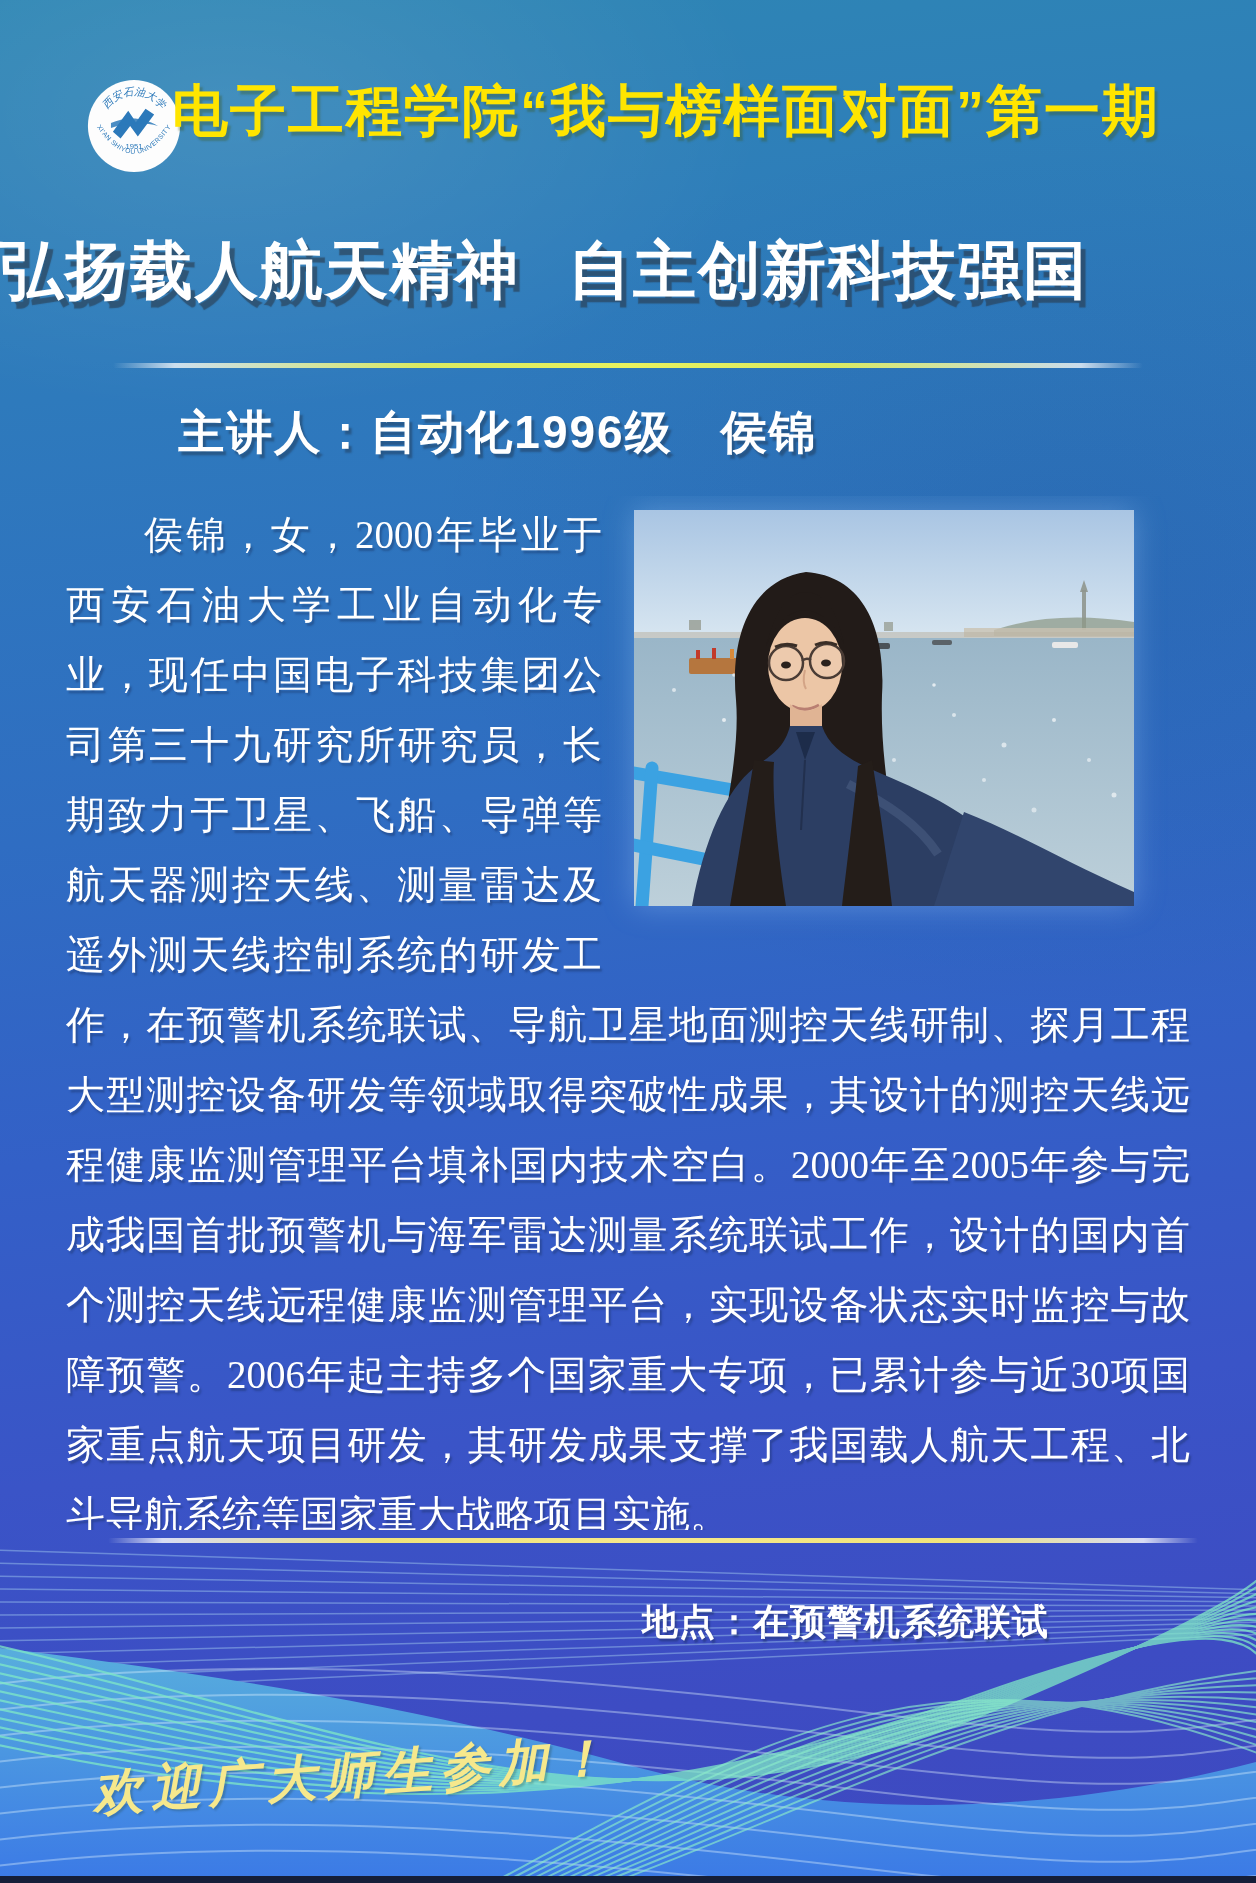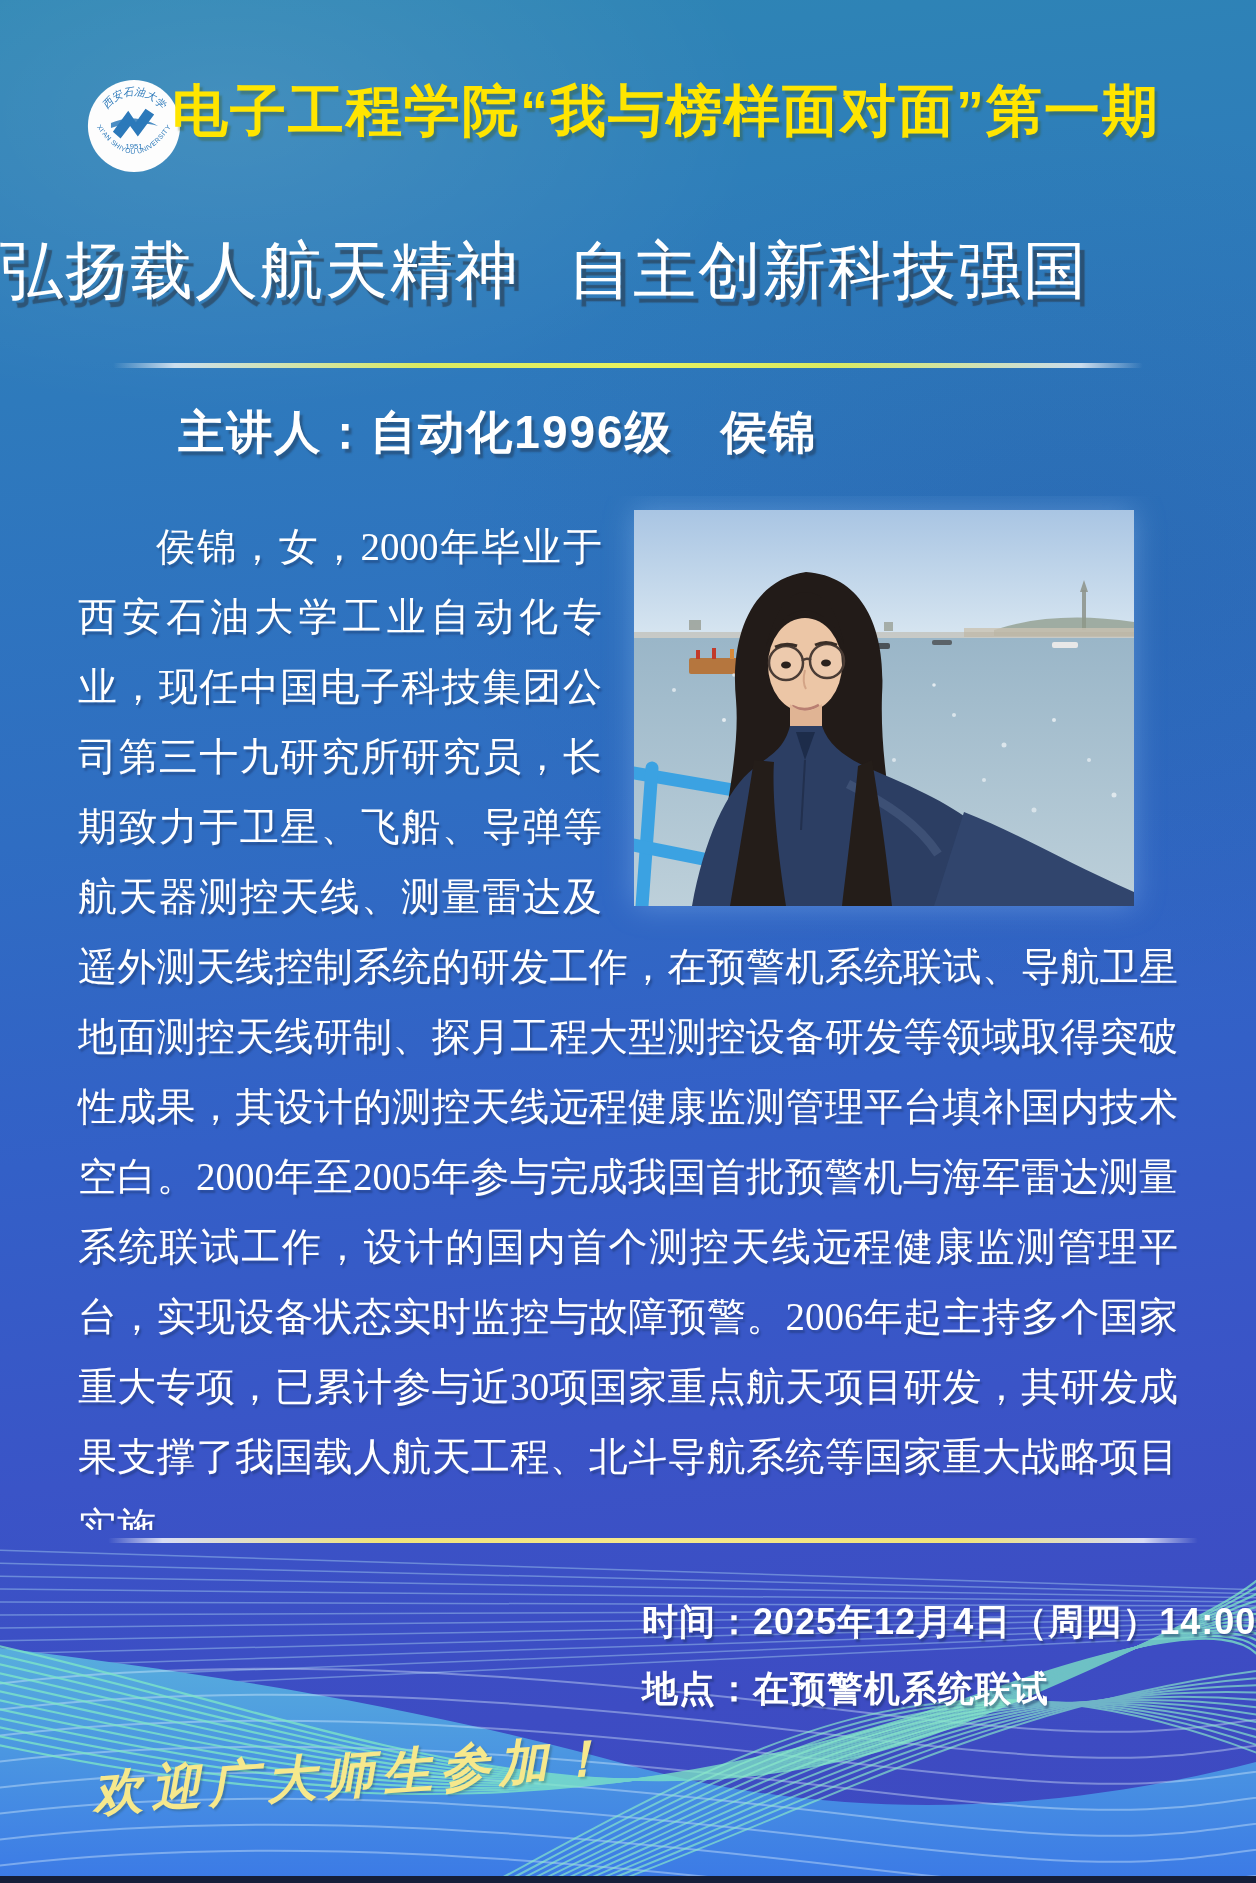--- a/index.html
+++ b/index.html
@@ -18,42 +18,42 @@
   }
   svg.bottom-deco{position:absolute;left:0;top:0;width:1256px;height:1883px;}
   .badge{position:absolute;left:86px;top:78px;width:96px;height:96px;}
   .series-title{
     position:absolute;left:172px;top:74px;width:1010px;
     font-size:56px;font-weight:900;letter-spacing:2px;color:#ffe500;
     text-shadow:3px 4px 2px rgba(60,85,25,0.35);white-space:nowrap;
   }
   .main-title{
     position:absolute;top:228px;left:0;width:1003px;text-align:center;
-    font-size:63px;font-weight:400;color:#ffffff;letter-spacing:2px;
+    font-size:63px;font-weight:700;color:#ffffff;letter-spacing:2px;
     text-shadow:5px 7px 1px rgba(42,58,76,0.62);white-space:nowrap;
   }
   .main-title .gap{display:inline-block;width:48px;}
   .divider-top{
     position:absolute;top:363px;left:113px;width:1030px;height:5px;border-radius:3px;
     background:linear-gradient(90deg, rgba(255,255,255,0) 0%, rgba(255,255,255,0.75) 6%,
       rgba(227,240,92,0.95) 30%, #e9f25e 50%, rgba(227,240,92,0.95) 70%,
       rgba(255,255,255,0.75) 94%, rgba(255,255,255,0) 100%);
   }
   .speaker{
     position:absolute;top:402px;left:0;width:995px;text-align:center;
     font-size:46px;font-weight:900;color:#fff;letter-spacing:2px;
     text-shadow:3px 4px 2px rgba(30,50,75,0.45);white-space:nowrap;
   }
   .bio{
     position:absolute;left:62px;top:496px;width:1132px;height:1034px;overflow:hidden;
     font-family:"Liberation Serif","DejaVu Serif",serif;
     font-size:39px;line-height:70px;color:#ffffff;text-align:justify;
     text-shadow:2px 3px 2px rgba(22,45,90,0.40);
   }
-  .bio p{margin:16px;text-indent:2em;}
+  .bio p{margin:4px;text-indent:2em;}
   .photo-frame{
     float:right;width:500px;height:396px;margin:14px 60px 22px 32px;
     background:#cfe0ee;box-shadow:0 0 28px rgba(170,210,255,0.35);
   }
   .photo-frame svg{display:block;width:500px;height:396px;}
   .divider-bottom{
     position:absolute;top:1538px;left:108px;width:1090px;height:5px;border-radius:3px;
     background:linear-gradient(90deg, rgba(255,255,255,0) 0%, rgba(255,255,255,0.8) 5%,
       #f1e47a 25%, #f6e98c 50%, #f1e47a 78%, rgba(255,255,255,0.8) 95%, rgba(255,255,255,0) 100%);
   }
@@ -257,20 +257,19 @@
         </g>
       </svg>
     </div>
     <p>侯锦，女，2000年毕业于西安石油大学工业自动化专业，现任中国电子科技集团公司第三十九研究所研究员，长期致力于卫星、飞船、导弹等航天器测控天线、测量雷达及遥外测天线控制系统的研发工作，在预警机系统联试、导航卫星地面测控天线研制、探月工程大型测控设备研发等领域取得突破性成果，其设计的测控天线远程健康监测管理平台填补国内技术空白。2000年至2005年参与完成我国首批预警机与海军雷达测量系统联试工作，设计的国内首个测控天线远程健康监测管理平台，实现设备状态实时监控与故障预警。2006年起主持多个国家重大专项，已累计参与近30项国家重点航天项目研发，其研发成果支撑了我国载人航天工程、北斗导航系统等国家重大战略项目实施。</p>
 
   </div>
 
   <div class="divider-bottom"></div>
 
   <div class="event">
-    <div>时间：2025年12月4日（周四）14:00</div>
     <div>地点：在预警机系统联试</div>
   </div>
 
   <div class="welcome">欢迎广大师生参加！</div>
 
   <div class="bottom-strip"></div>
 </div>
 
 </body></html>

